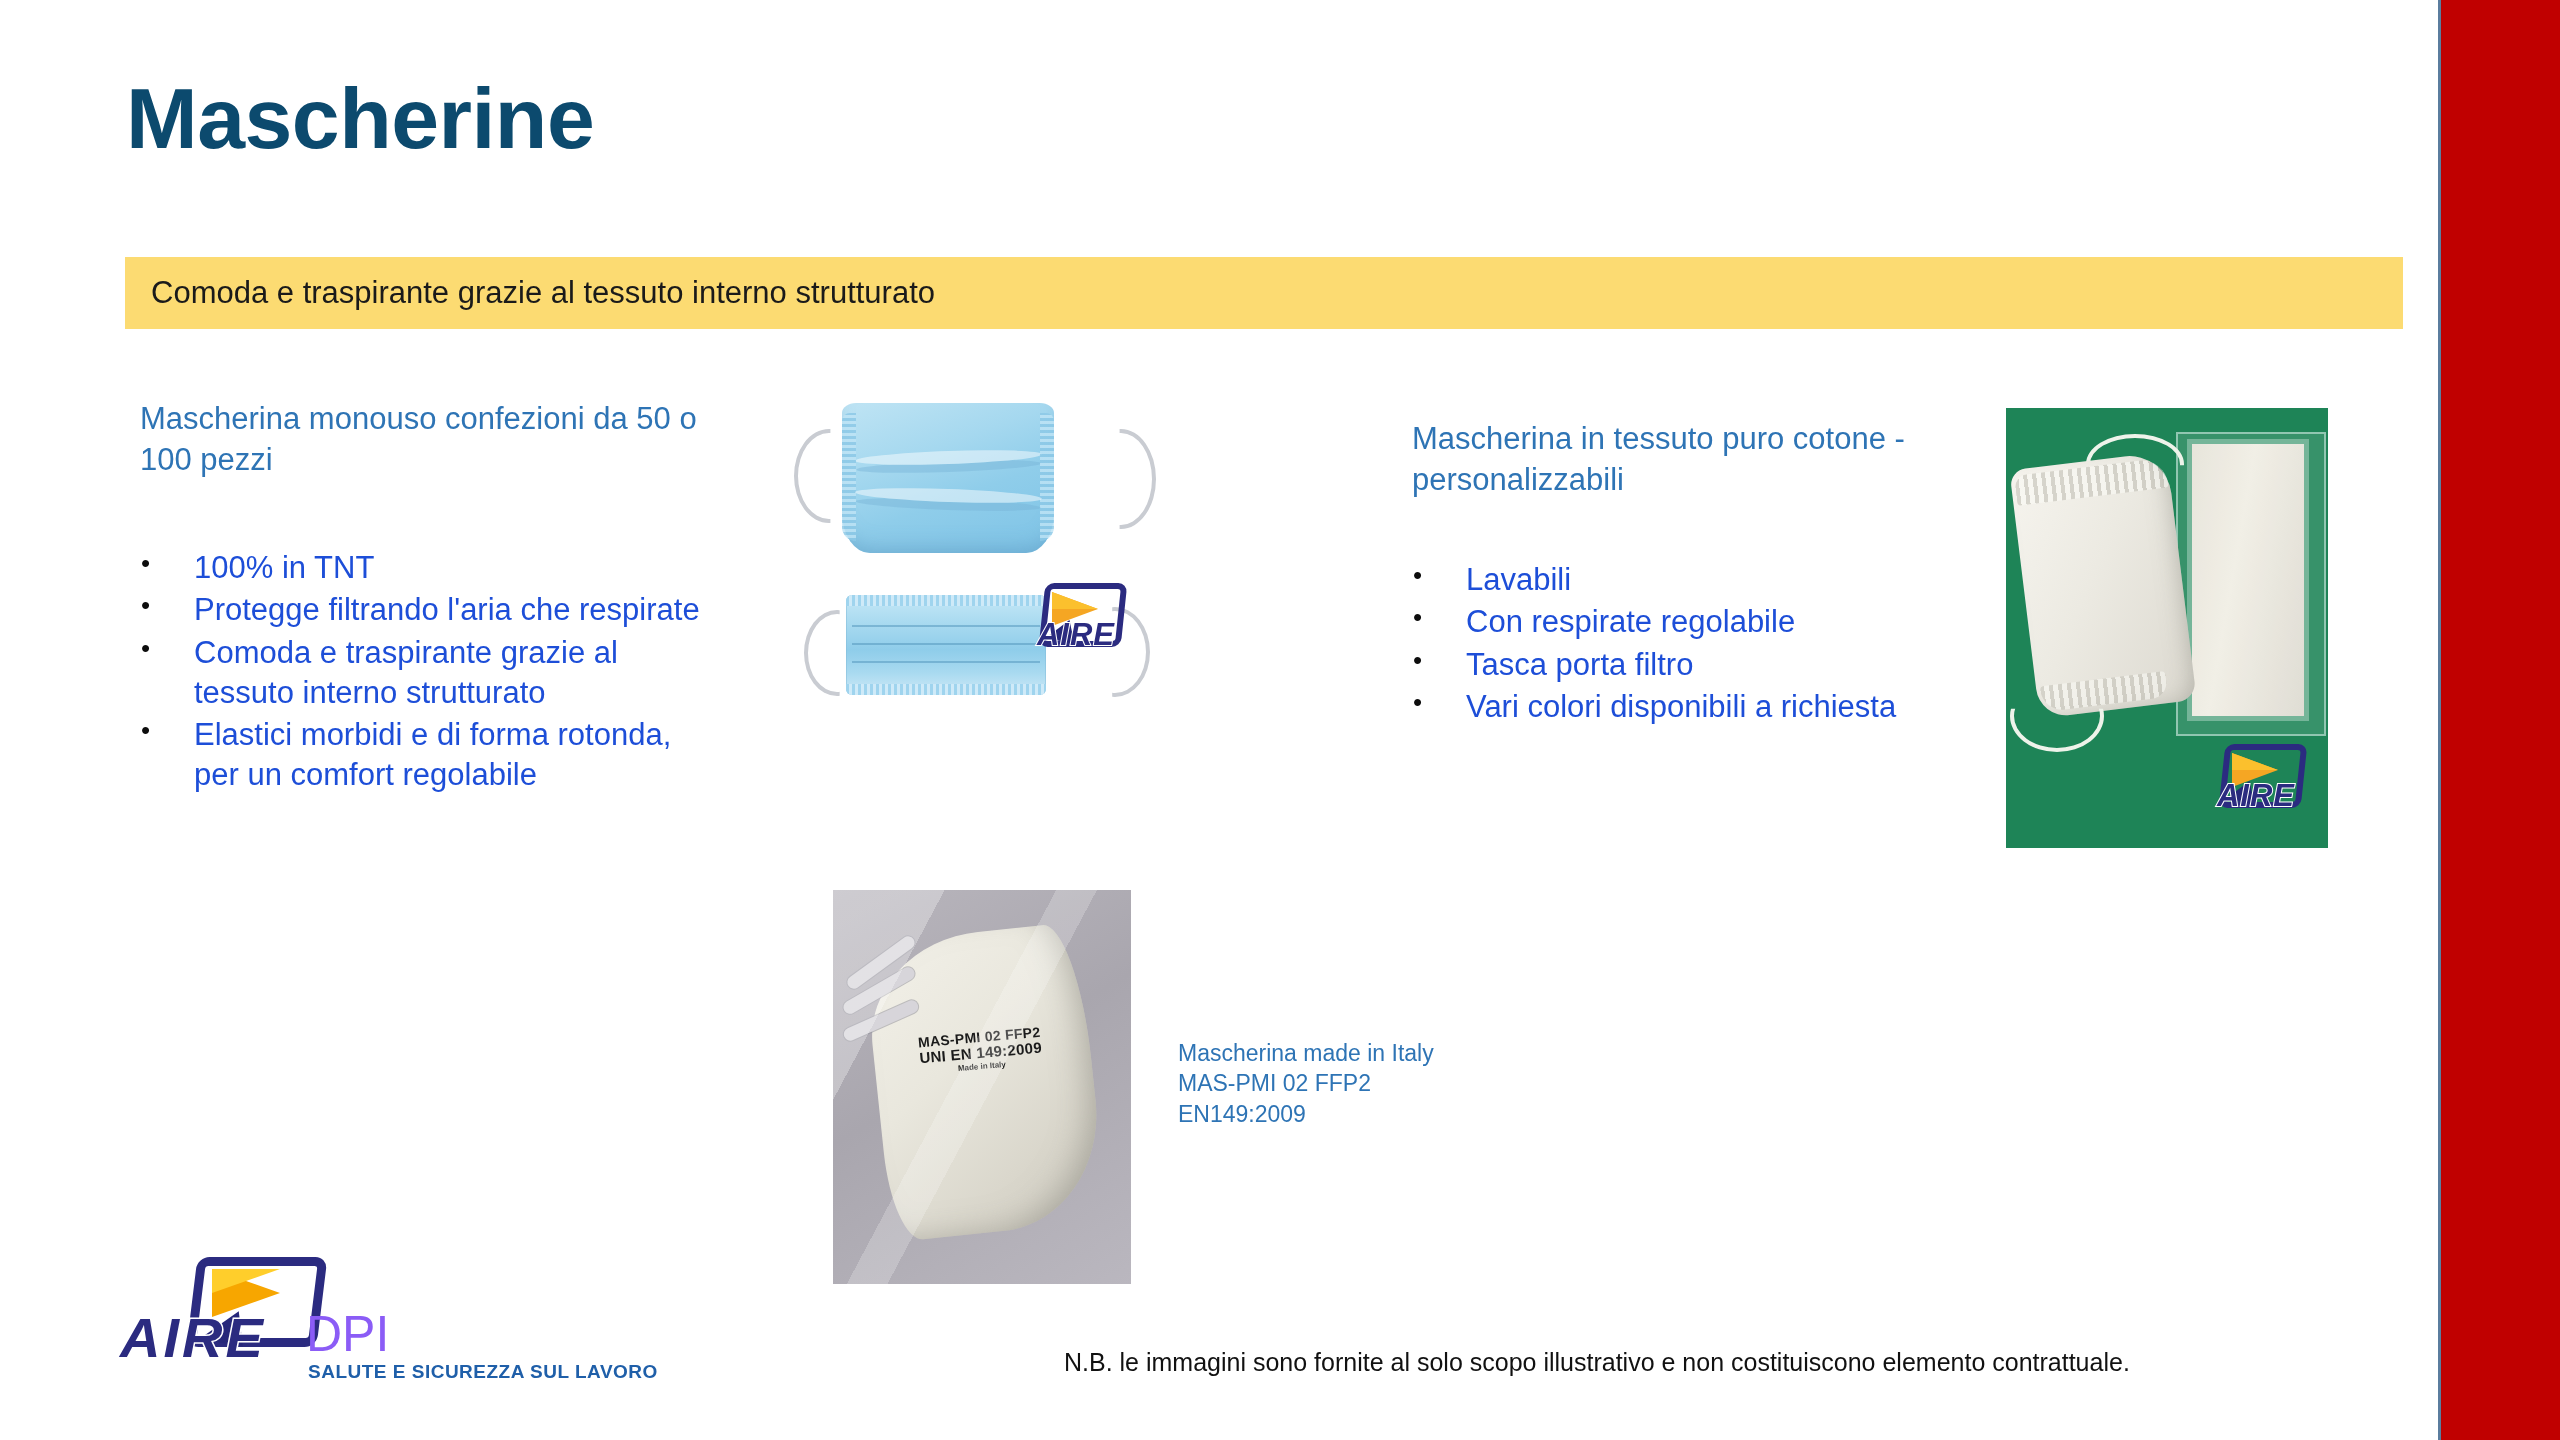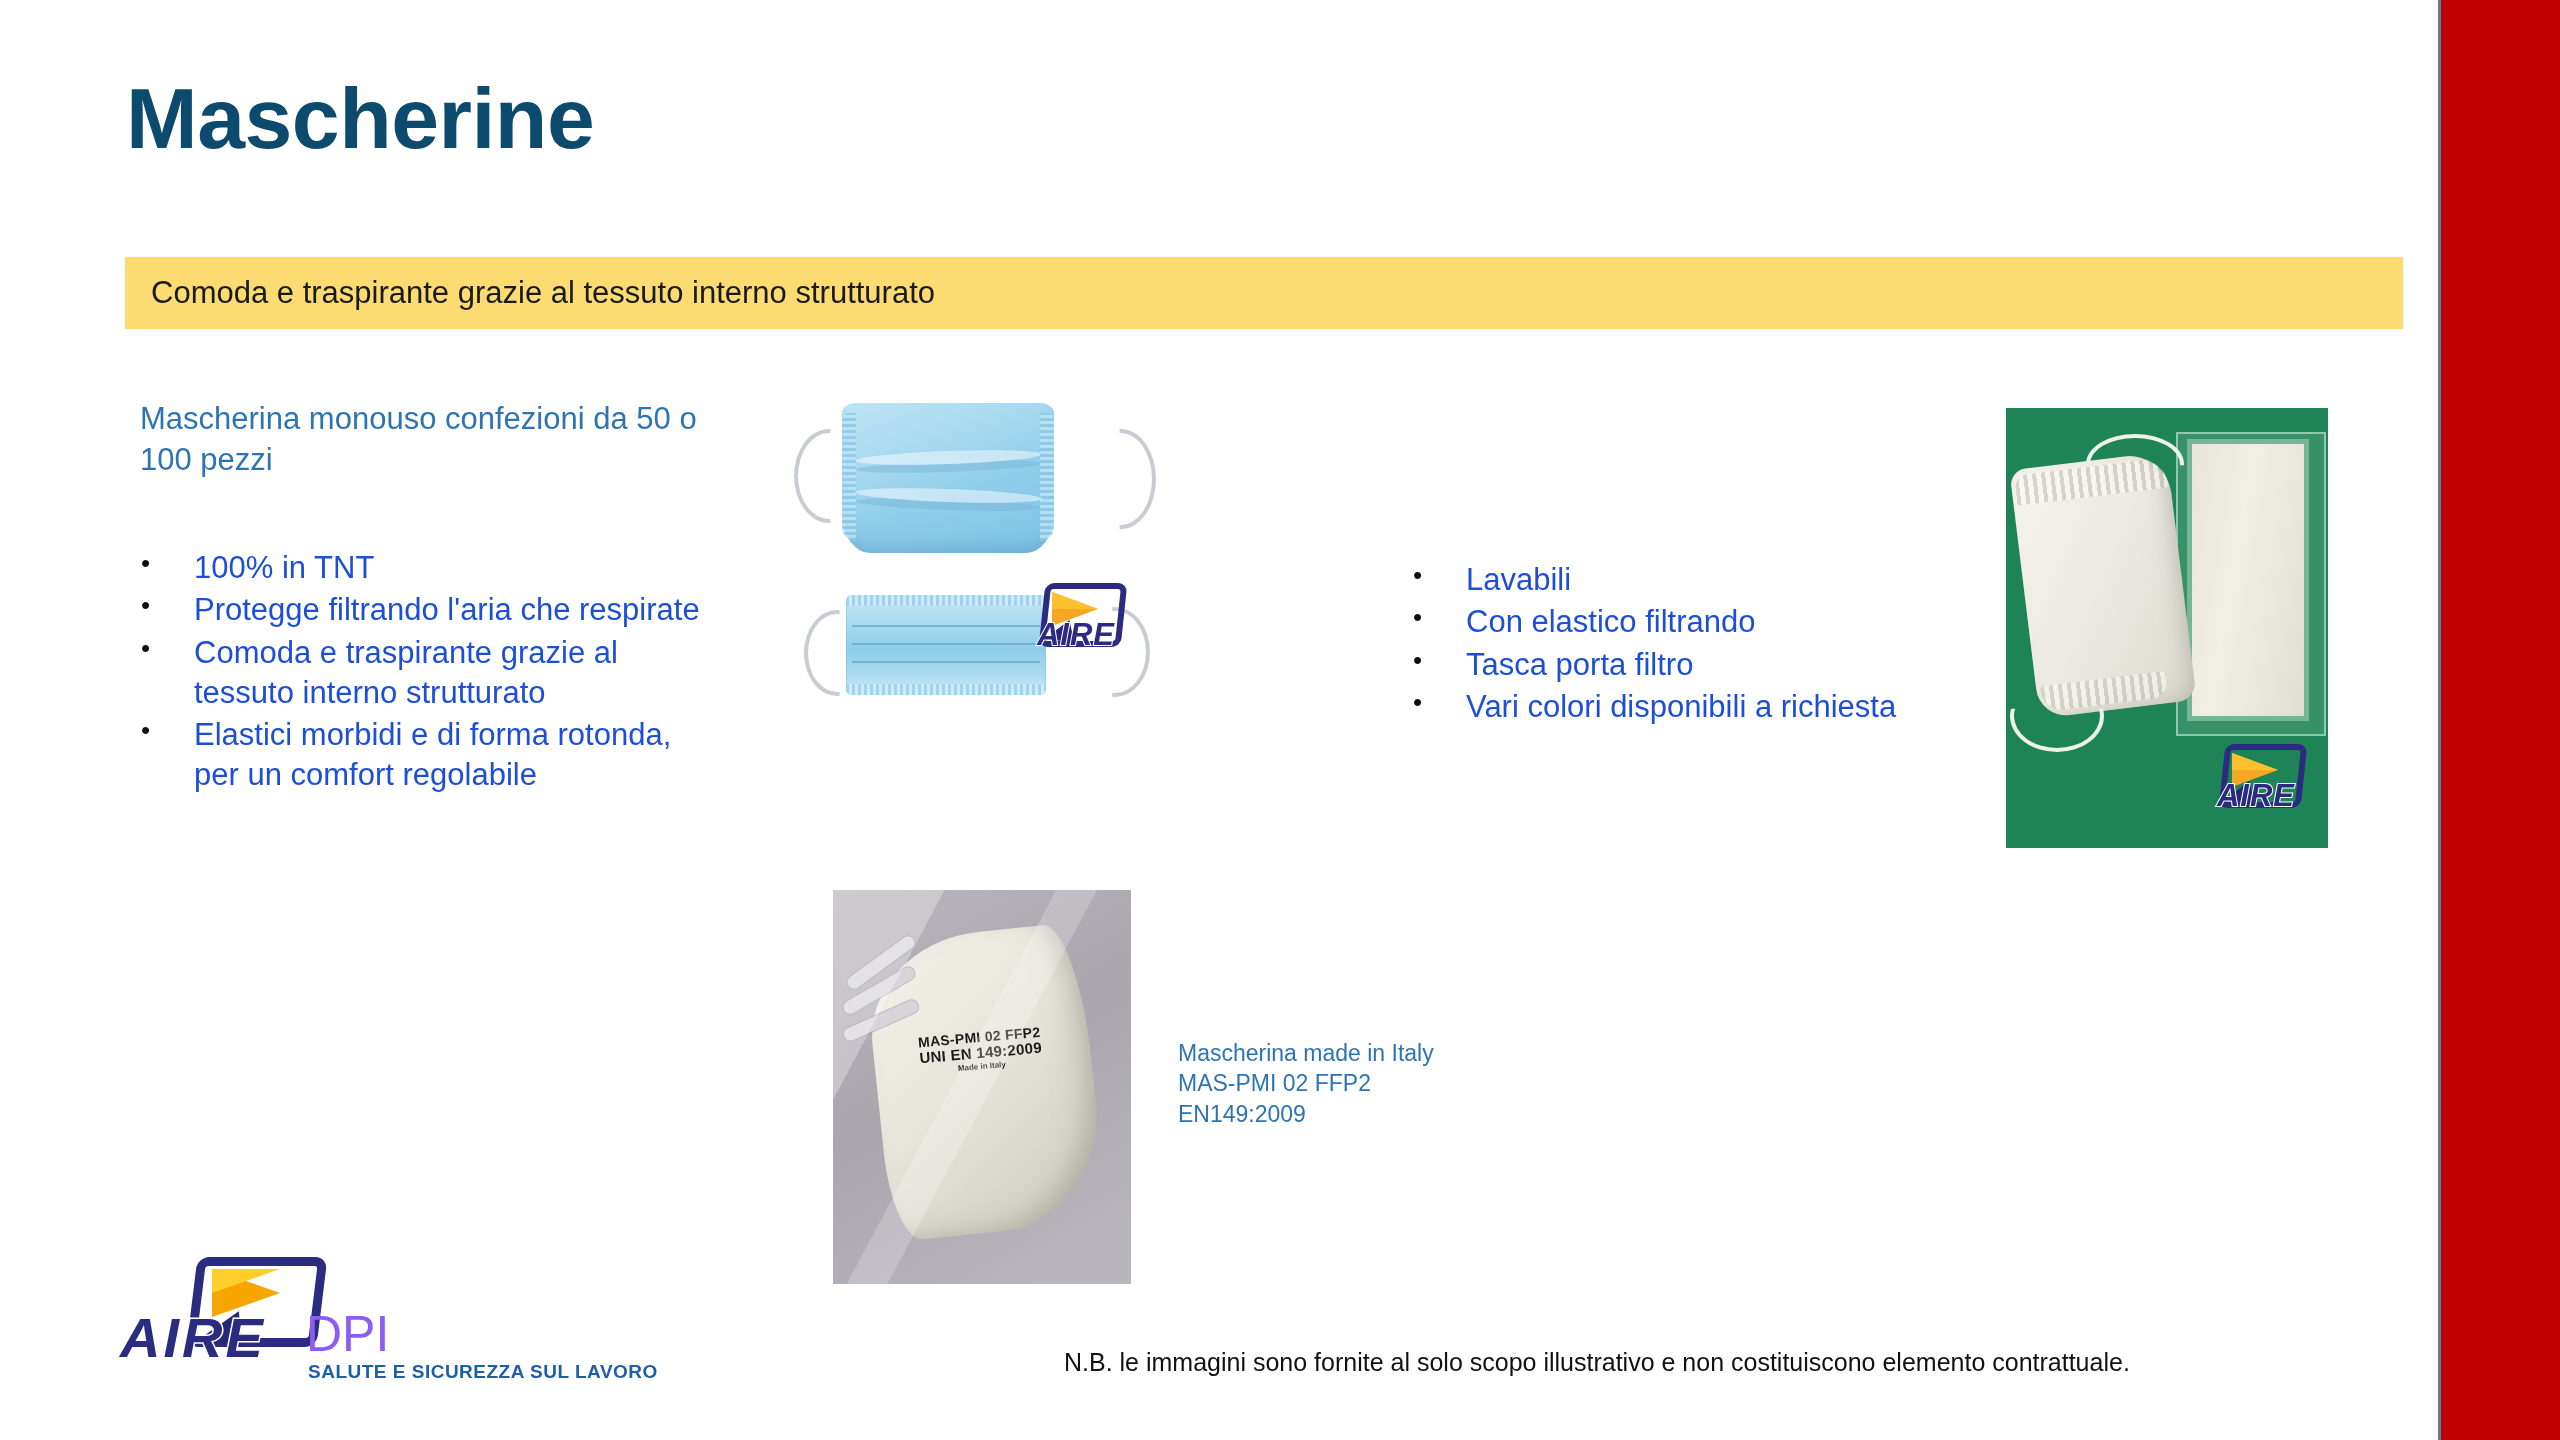--- a/index.html
+++ b/index.html
@@ -491,24 +491,25 @@
 
     <div class="aire-mark" style="left:232px; top:188px;">
       <div class="tri-frame"></div>
       <div class="tri-fill"></div>
       <div class="tri-fill2"></div>
       <div class="tri-dark"></div>
       <div class="aire-word">AIRE</div>
     </div>
   </div>
 
+  <div class="blue-head" id="right-head">Mascherina in tessuto puro cotone - personalizzabili</div>
 
   <ul class="bullets" id="right-list">
     <li>Lavabili</li>
-    <li>Con elastico filtrando</li>
+    <li>Con respirate regolabile</li>
     <li>Tasca porta filtro</li>
     <li>Vari colori disponibili a richiesta</li>
   </ul>
 
   <div id="photo-cotton">
     <div class="cotton-bag"></div>
     <div class="cotton-strap strap-top"></div>
     <div class="cotton-mask"></div>
     <div class="cotton-strap strap-bot"></div>
 

